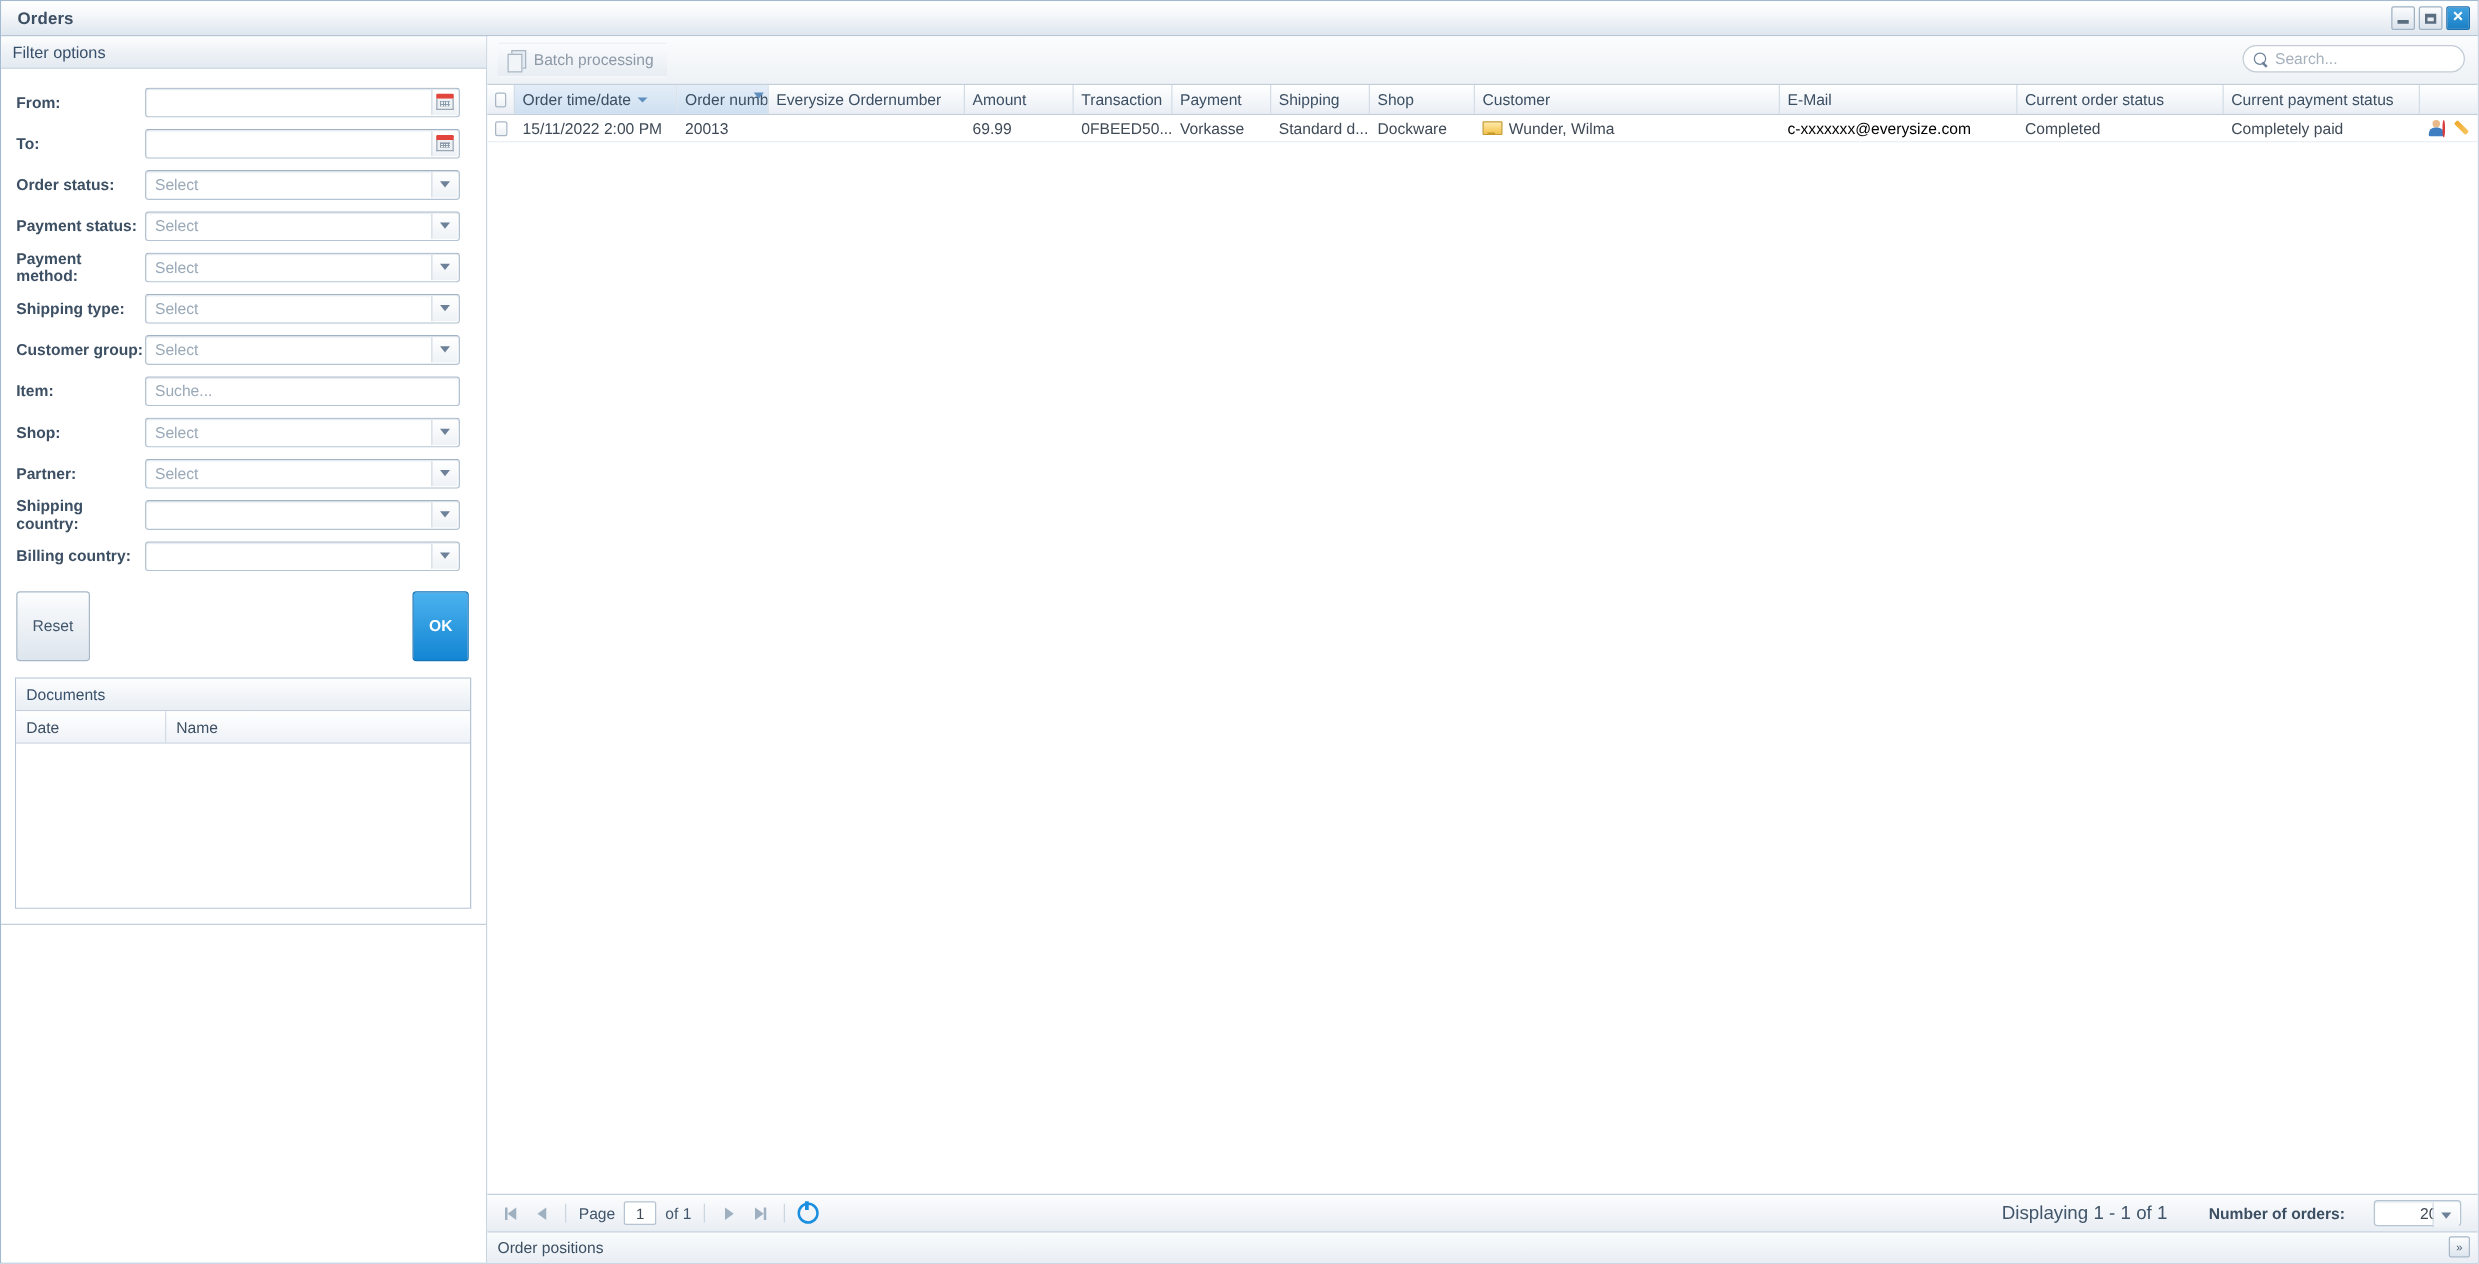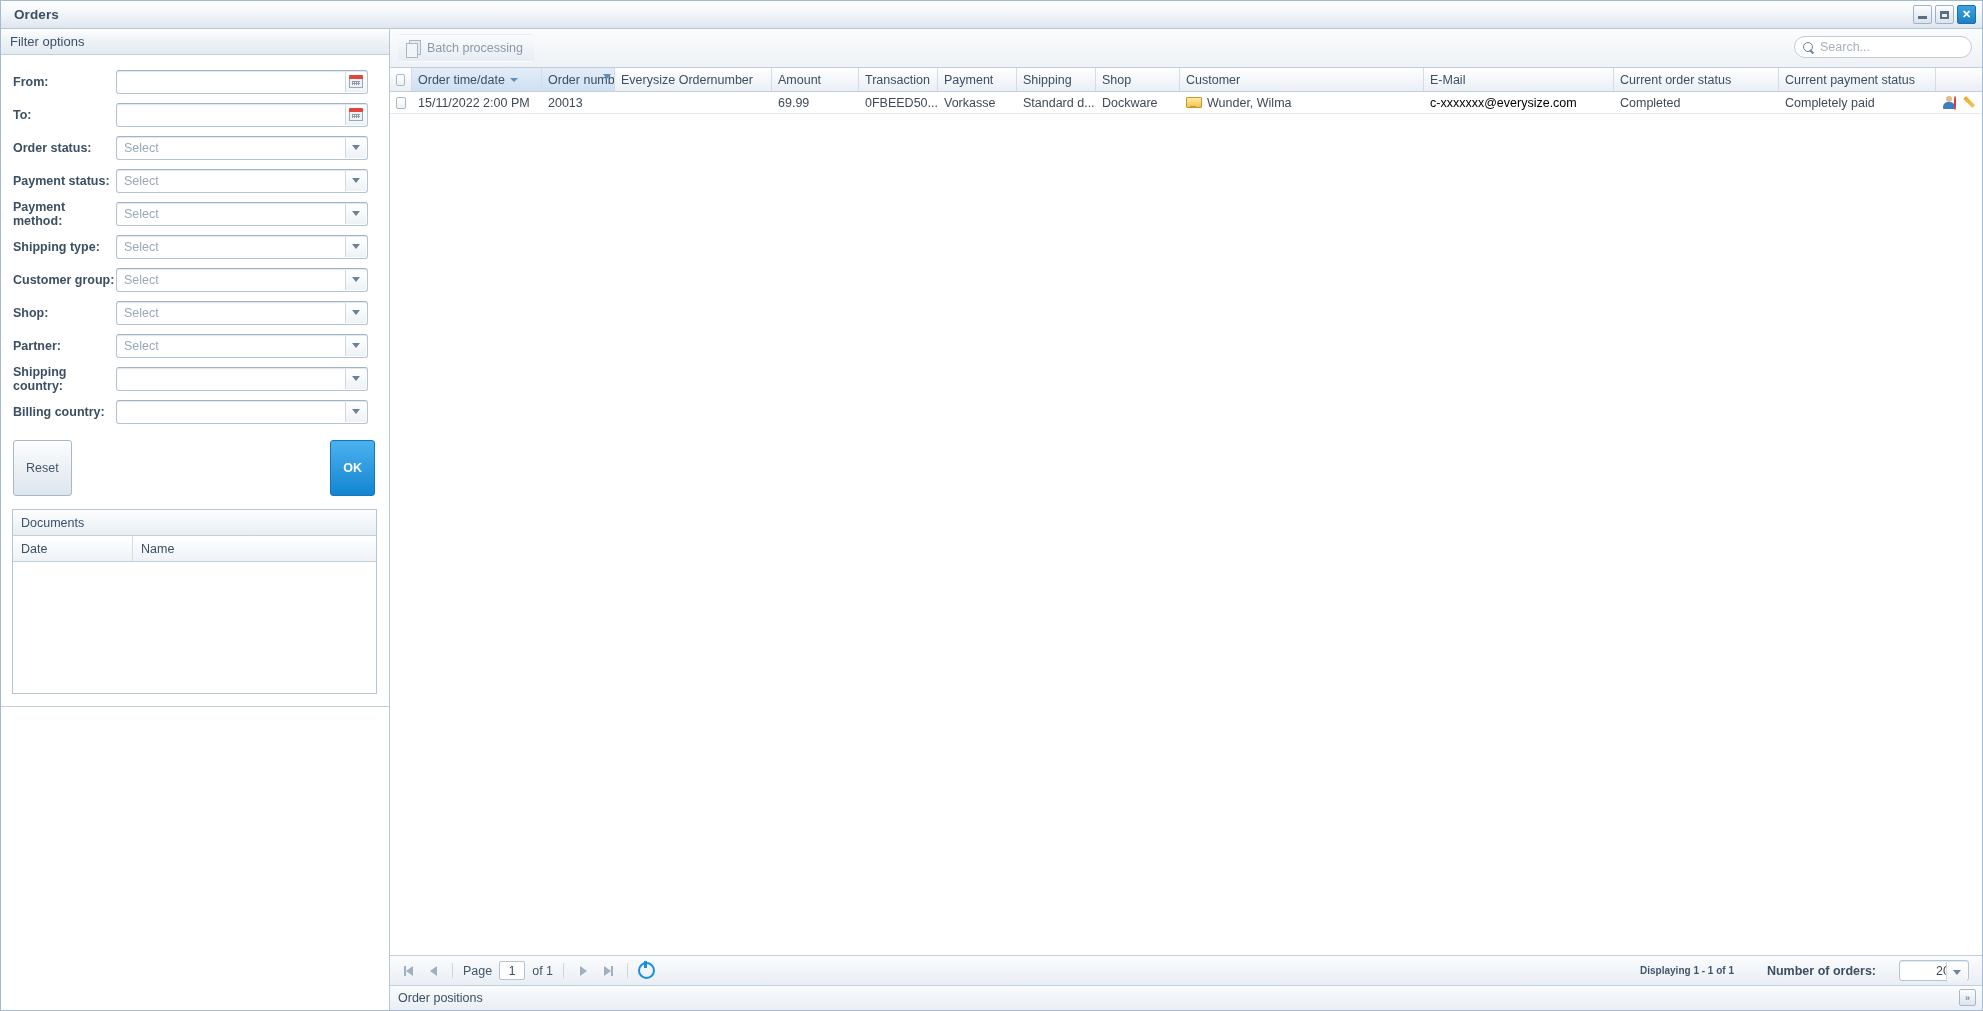--- a/index.html
+++ b/index.html
@@ -260,21 +260,21 @@
   .pg-ico { width:18px;height:18px; display:flex;align-items:center;justify-content:center; }
   .tri-l { width:0;height:0;border-top:5px solid transparent;border-bottom:5px solid transparent;border-right:7px solid #9fb0c1;}
   .tri-r { width:0;height:0;border-top:5px solid transparent;border-bottom:5px solid transparent;border-left:7px solid #9fb0c1;}
   .bar-v { width:2px;height:10px;background:#9fb0c1; }
   .pg-sep { width:1px; height:15px; background:#ccd6e0; margin:0 3px; }
   .pg-label { font-size:12.5px; color:#42566b; }
   .pg-input { width:26px;height:19px;border:1px solid #b5c4d2;border-radius:2px;background:#fff;
     display:flex;align-items:center;justify-content:center;font-size:12px;color:#3f4a56;}
   .refresh { width:17px;height:17px;border-radius:50%;border:2.5px solid #1a8fe0;position:relative;}
   .refresh::after{content:"";position:absolute;left:4px;top:-3px;width:2.5px;height:7px;background:#1a8fe0;}
-  .disp { font-size:10px; color:#42566b; margin-left:auto;font-weight:bold; }
+  .disp { font-size:15px; color:#42566b; margin-left:auto; }
   .noo { font-size:12.5px; font-weight:bold; color:#3c4f63; margin-left:26px; }
   .noo-sel { width:70px;height:21px;margin-left:16px;margin-right:4px;
     border:1px solid #b5c4d2;border-radius:3px;background:#fff;
     display:flex;align-items:center;position:relative;
     box-shadow: inset 0 1px 1px rgba(170,185,200,.35); padding-left: 29px;}
   .noo-sel .v { padding-left:7px; font-size:12.5px; color:#3f4a56;}
 
   .statusbar {
     height: 25px; flex:0 0 25px;
     background: linear-gradient(to bottom,#fafcfd,#e9eef4);
@@ -382,20 +382,26 @@
         <div class="frow">
           <div class="flabel">Customer group:</div>
           <div class="fctl">
             <span class="ph">Select</span>
             <span class="trigger">
                 <span class="arrow-dn"></span>
               </span>
           </div>
         </div>
 
+        <div class="frow">
+          <div class="flabel">Item:</div>
+          <div class="fctl">
+            <span class="ph">Suche...</span>
+          </div>
+        </div>
 
         <div class="frow">
           <div class="flabel">Shop:</div>
           <div class="fctl">
             <span class="ph">Select</span>
             <span class="trigger">
                 <span class="arrow-dn"></span>
               </span>
           </div>
         </div>

